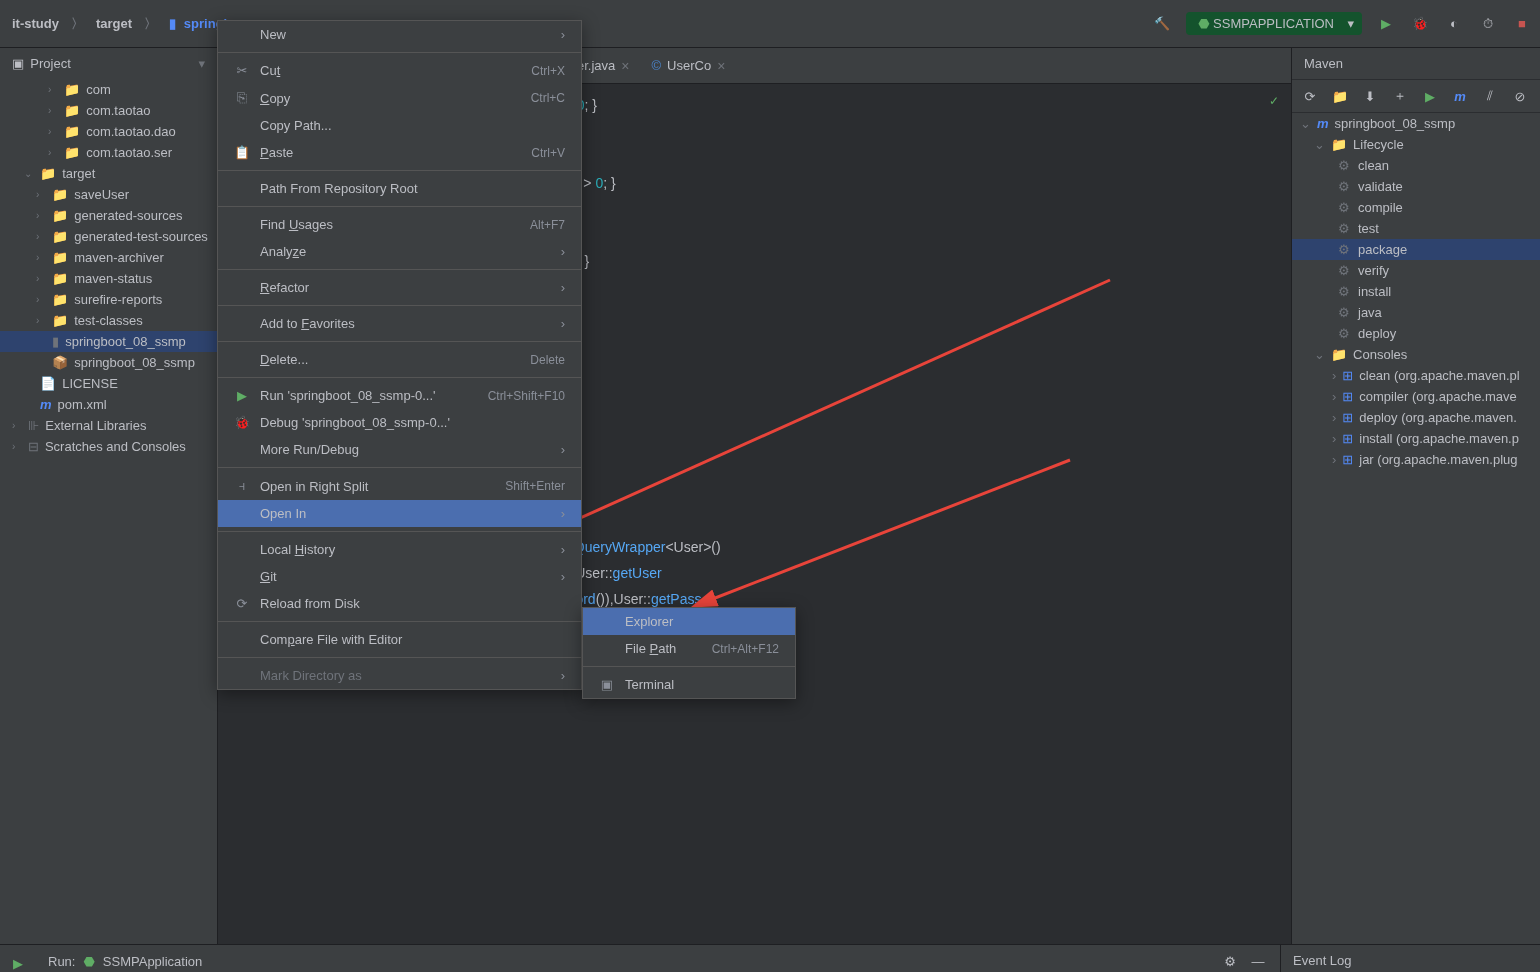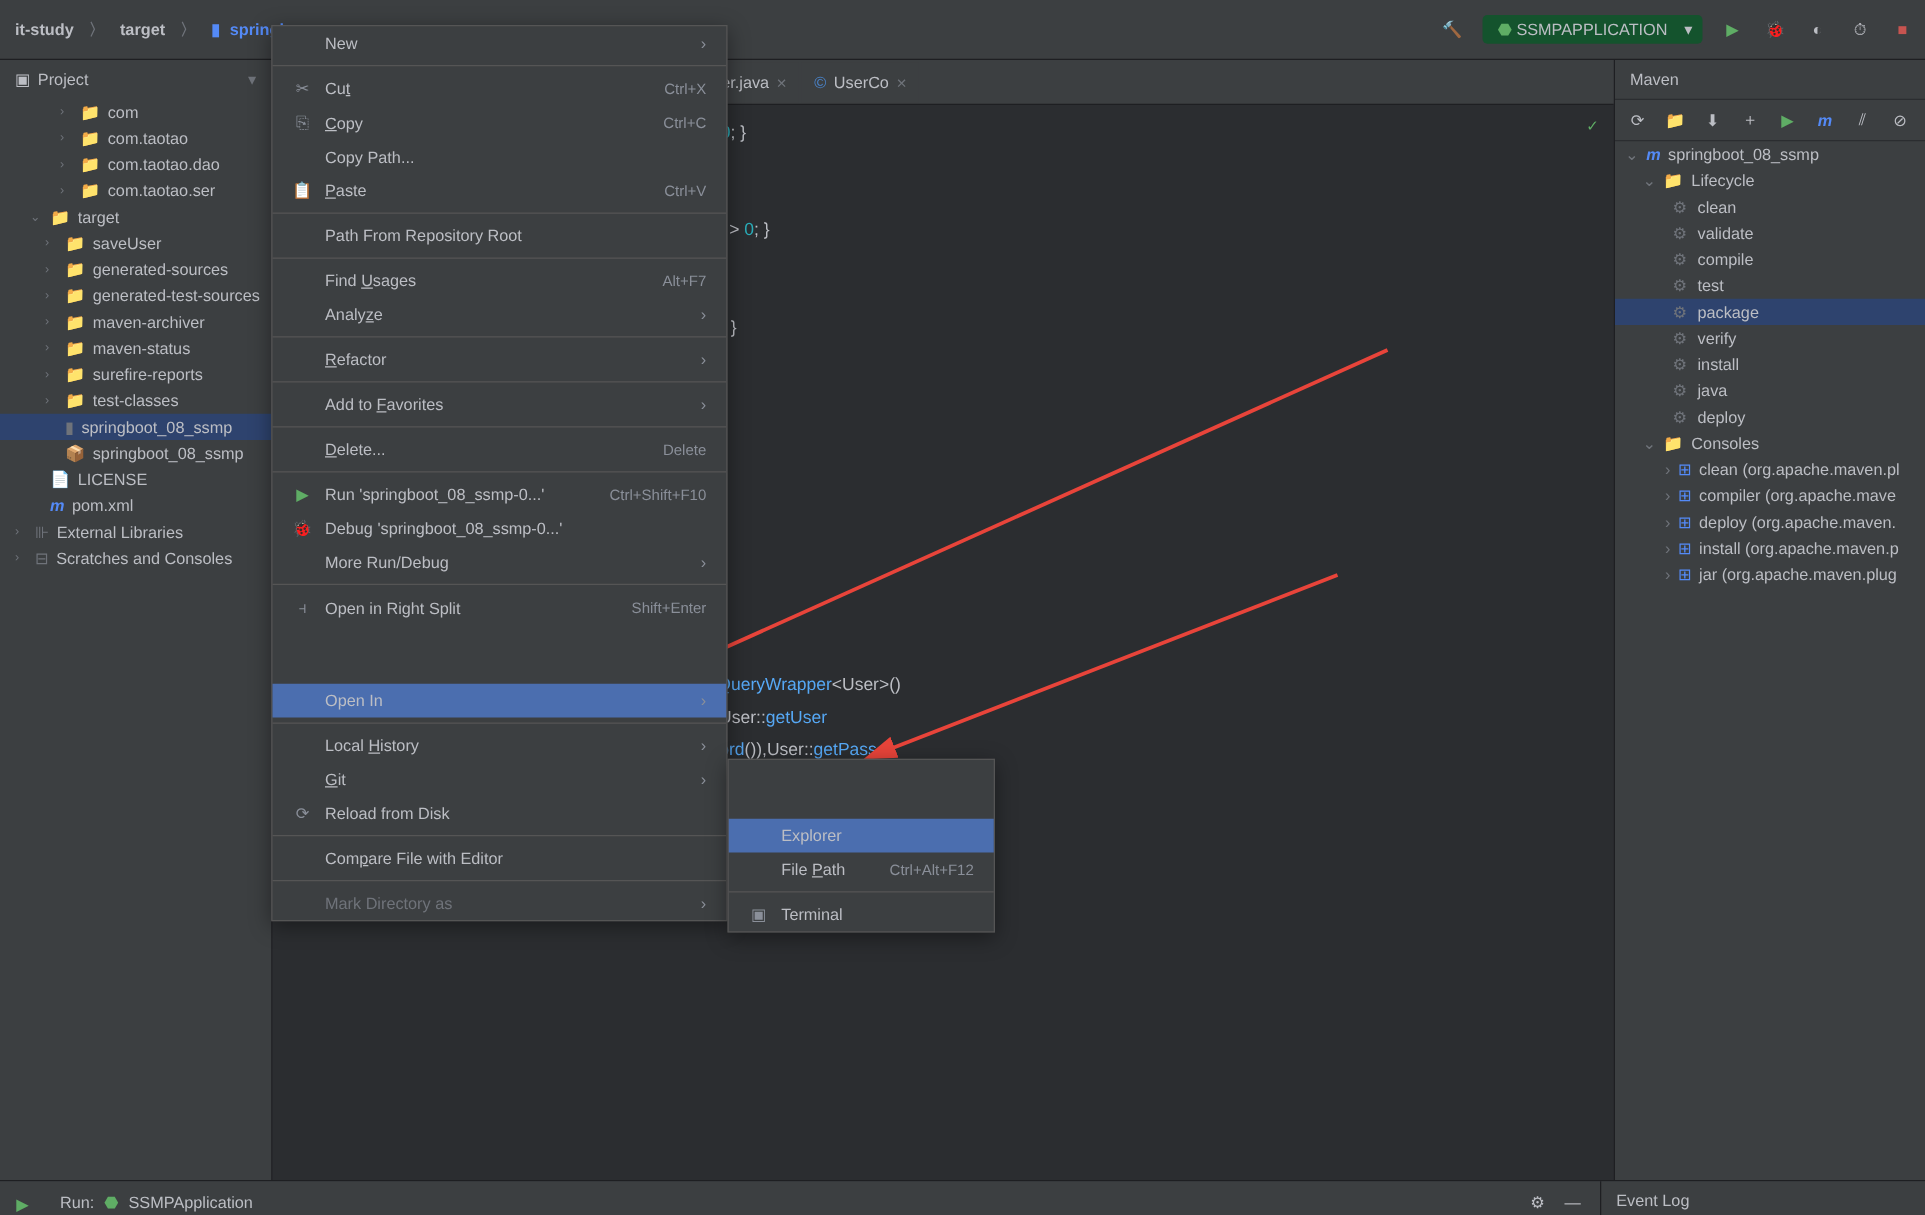--- a/index.html
+++ b/index.html
@@ -44,21 +44,21 @@
 .maven-item { padding: 3px 8px 3px 22px; display: flex; align-items: center; gap: 6px; }
 .maven-item.sel { background: #2e436e; }
 .gear-icon { color: #6f737a; width: 14px; }
 .bottom-run { height: 200px; background: #2b2d30; border-top: 1px solid #1e1f22; display: flex; }
 .run-side { width: 36px; background: #3c3f41; display: flex; flex-direction: column; align-items: center; padding-top: 8px; gap: 16px; }
 .run-content { flex: 1; display: flex; flex-direction: column; }
 .run-header { padding: 6px 12px; background: #3c3f41; display: flex; align-items: center; gap: 8px; }
 .event-log { width: 260px; background: #3c3f41; border-left: 1px solid #1e1f22; padding: 8px 12px; }
 .context-menu { position: absolute; left: 217px; top: 20px; width: 365px; background: #3c3f41; border: 1px solid #555; box-shadow: 0 4px 16px rgba(0,0,0,0.4); z-index: 100; }
 .menu-item { padding: 6px 16px; display: flex; align-items: center; gap: 10px; cursor: pointer; }
-.menu-item.highlighted { background: #4b6eaf; margin-top: 47px; }
+.menu-item.highlighted { background: #4b6eaf; }
 .menu-item .shortcut { margin-left: auto; color: #8a8f99; font-size: 12px; }
 .menu-item .arrow-r { margin-left: auto; color: #8a8f99; }
 .menu-item.disabled { color: #6f737a; }
 .menu-sep { height: 1px; background: #555; margin: 4px 0; }
 .menu-icon { width: 16px; display: inline-flex; justify-content: center; color: #8a8f99; }
 .submenu { position: absolute; left: 582px; top: 607px; width: 214px; background: #3c3f41; border: 1px solid #555; box-shadow: 0 4px 16px rgba(0,0,0,0.4); z-index: 101; }
 .underline { text-decoration: underline; }
 .red-arrow { position: absolute; z-index: 90; pointer-events: none; }
 .green-tri { color: #5fad65; }
 .check-green { color: #5fad65; font-size: 12px; }

